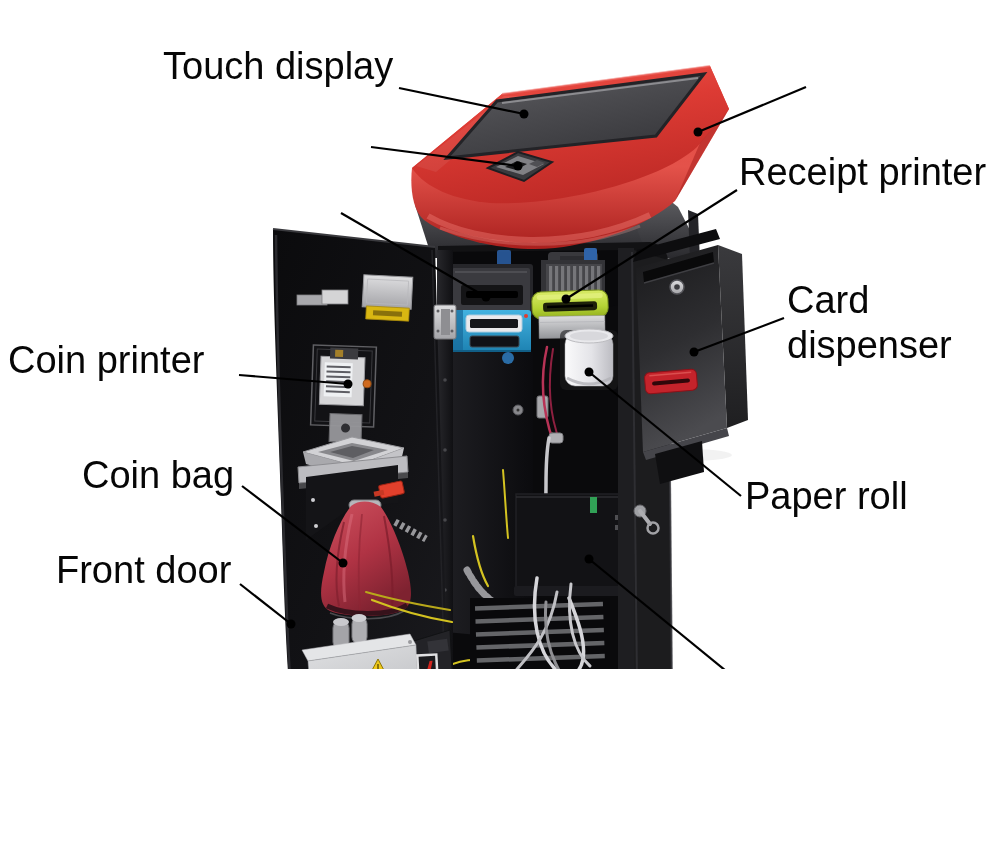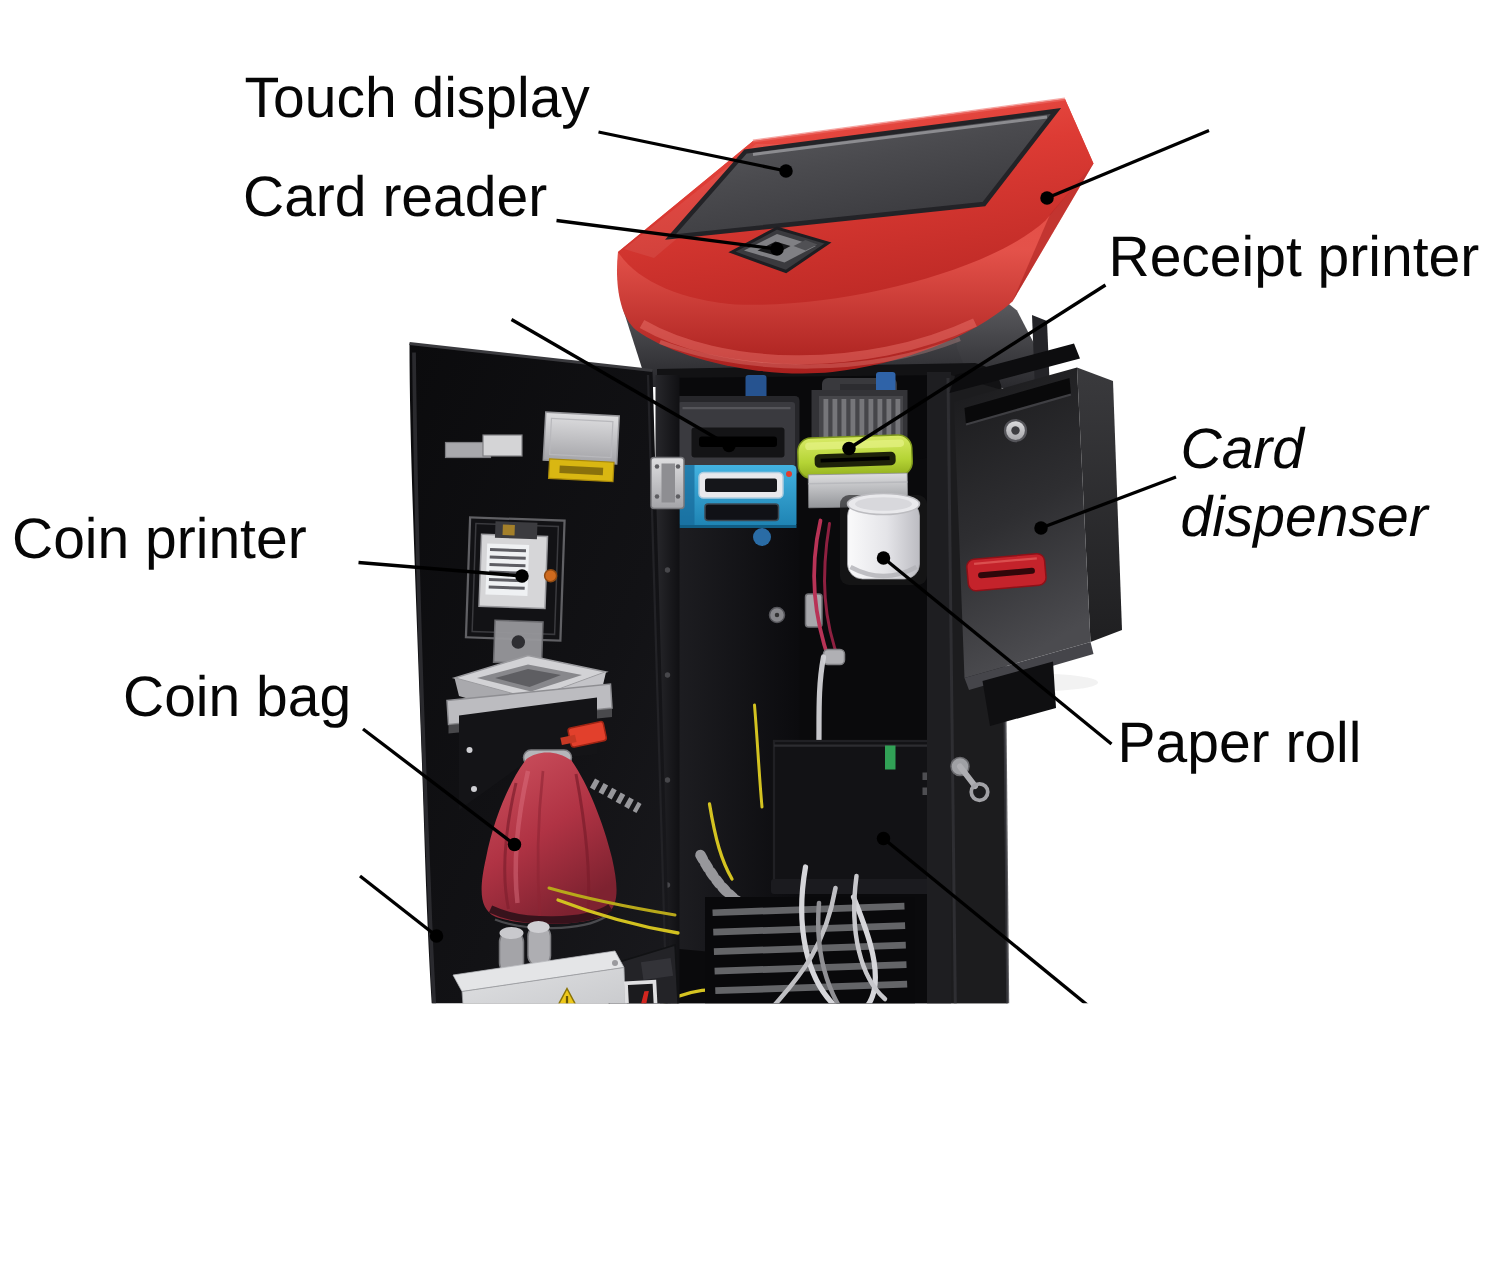--- a/index.html
+++ b/index.html
@@ -12,21 +12,21 @@
   }
   .stage svg{position:absolute;left:0;top:0;}
   .label{
     position:absolute;
     font-size:38px;
     line-height:1.1;
     color:#060606;
     white-space:nowrap;
     letter-spacing:0;
   }
-  .label.two-line{white-space:normal;line-height:45px;width:200px;font-style:italic;}
+  .label.two-line{white-space:normal;line-height:45px;width:200px;}
 </style>
 </head>
 <body>
 
 <div class="stage">
 
 <svg width="1004" height="841" viewBox="0 0 1004 841">
   <defs>
     <linearGradient id="gRedTop" x1="0" y1="0" x2="0.35" y2="1">
       <stop offset="0" stop-color="#ef584e"></stop>
@@ -452,20 +452,20 @@
     <circle cx="348" cy="384" r="4.5"></circle>
     <circle cx="343" cy="563" r="4.5"></circle>
     <circle cx="589" cy="372" r="4.5"></circle>
     <circle cx="291" cy="624" r="4.5"></circle>
     <circle cx="589" cy="559" r="4.5"></circle>
     <circle cx="339" cy="727" r="4.5"></circle>
   </g>
 </svg>
 
 <div class="label" style="left:163px; top:46px">Touch display</div>
-<div class="label" style="left:162px; top:112px">Card reader</div>
 <div class="label" style="left:739px; top:152px">Receipt printer</div>
 <div class="label two-line" style="left:787px; top:278px">Card dispenser</div>
 <div class="label" style="left:8px;   top:340px">Coin printer</div>
-<div class="label" style="left:82px;  top:445px">Coin bag</div>
+<div class="label" style="left:82px;  top:455px">Coin bag</div>
 <div class="label" style="left:745px; top:476px">Paper roll</div>
+<div class="label" style="left:56px;  top:550px">Front door</div>
 
 </div>
 
 </body></html>

